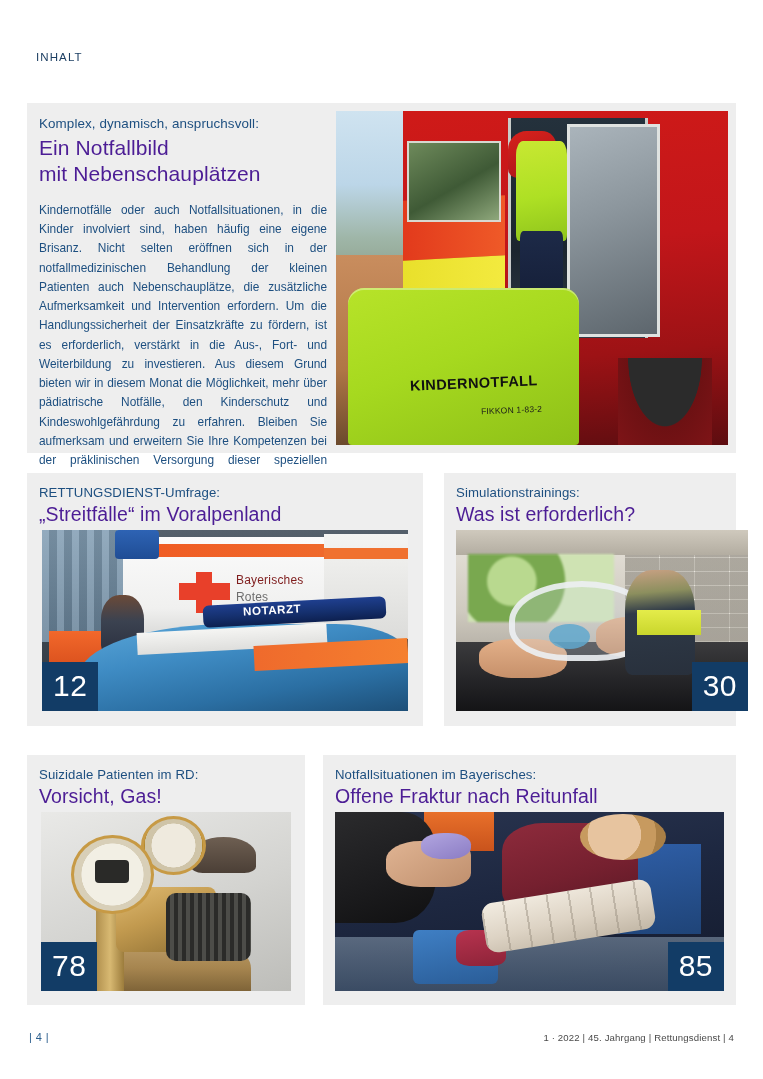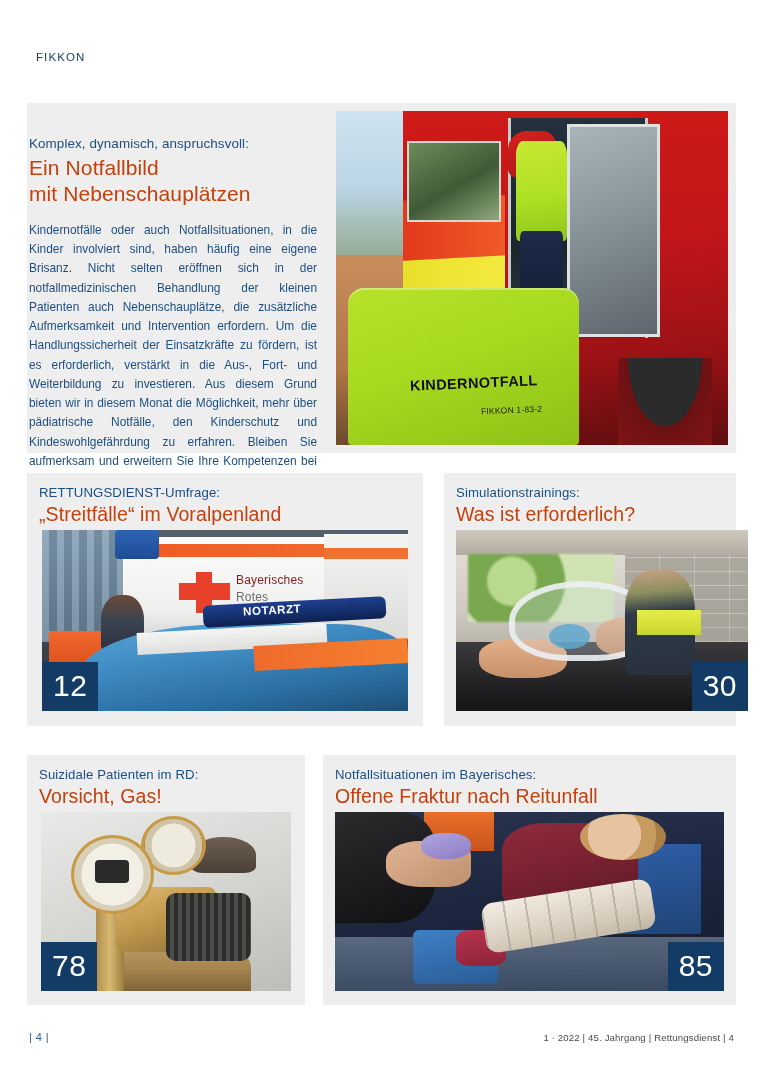--- a/index.html
+++ b/index.html
@@ -32,40 +32,39 @@
     background: #eeeeee;
     box-sizing: border-box;
   }
   .card-kicker {
     color: #1d4f80;
     font-size: 13.2px;
     line-height: 1.25;
     letter-spacing: .1px;
   }
   .card-title {
-    color: #c2410c;
+    color: #4c1d95;
     font-size: 19.5px;
     line-height: 1.22;
     letter-spacing: .1px;
     margin-top: 1px;
   }
 
   
   .hero {
     left: 27px;
     top: 103px;
     width: 709px;
     height: 350px;
   }
   .hero-text {
     position: absolute;
-    left: 2px;
+    left: 12px;
     top: 13px;
     width: 290px;
-    margin-top: 20px;
   }
   .hero-kicker { font-size: 13.4px; }
   .hero-title {
     font-size: 21px;
     line-height: 1.26;
     margin-top: 2px;
   }
   .hero-body {
     margin-top: 13px;
     color: #1d4f80;
@@ -443,21 +442,21 @@
     background: linear-gradient(180deg, rgba(140,160,180,.55), rgba(70,90,115,.75));
   }
   .p85 .blue-sheet {
     position:absolute; right:6%; top:18%; width:26%; height:50%;
     background: linear-gradient(170deg,#2f5fa8,#1f4478);
   }
 </style>
 </head>
 <body>
 
-<div class="page-header">FIKKON</div>
+<div class="page-header">INHALT</div>
 
 <div class="card hero">
   <div class="hero-text">
     <div class="card-kicker hero-kicker">Komplex, dynamisch, anspruchsvoll:</div>
     <div class="card-title hero-title">
       <span>Ein Notfallbild</span><br>
       <span>mit Nebenschauplätzen</span>
     </div>
     <div class="hero-body">Kindernotfälle oder auch Notfallsituationen, in die Kinder involviert sind, haben häufig eine eigene Brisanz. Nicht selten eröffnen sich in der notfallmedizinischen Behandlung der kleinen Patienten auch Nebenschauplätze, die zusätzliche Aufmerksamkeit und Intervention erfordern. Um die Handlungssicherheit der Einsatzkräfte zu fördern, ist es erforderlich, verstärkt in die Aus-, Fort- und Weiterbildung zu investieren. Aus diesem Grund bieten wir in diesem Monat die Möglichkeit, mehr über pädiatrische Notfälle, den Kinderschutz und Kindeswohlgefährdung zu erfahren. Bleiben Sie aufmerksam und erweitern Sie Ihre Kompetenzen bei der präklinischen Versorgung dieser speziellen Notfälle!</div>
   </div>

